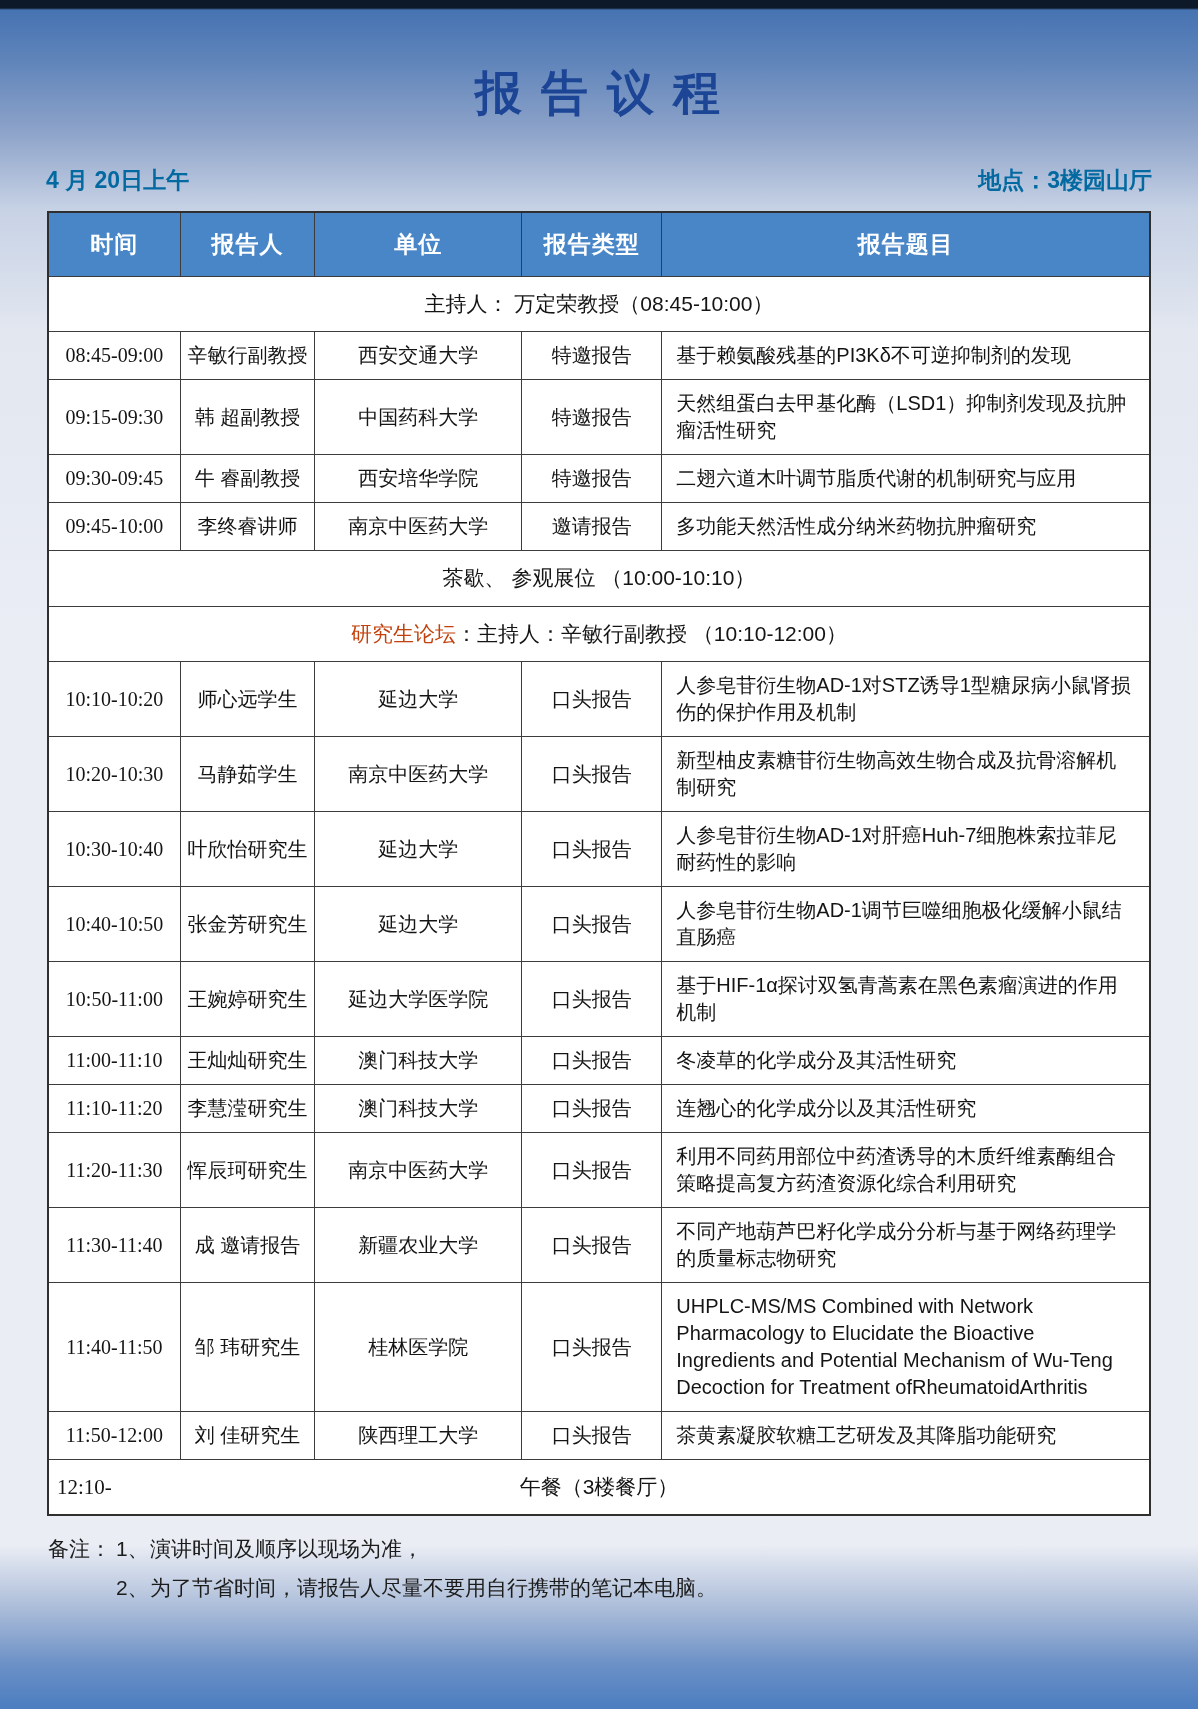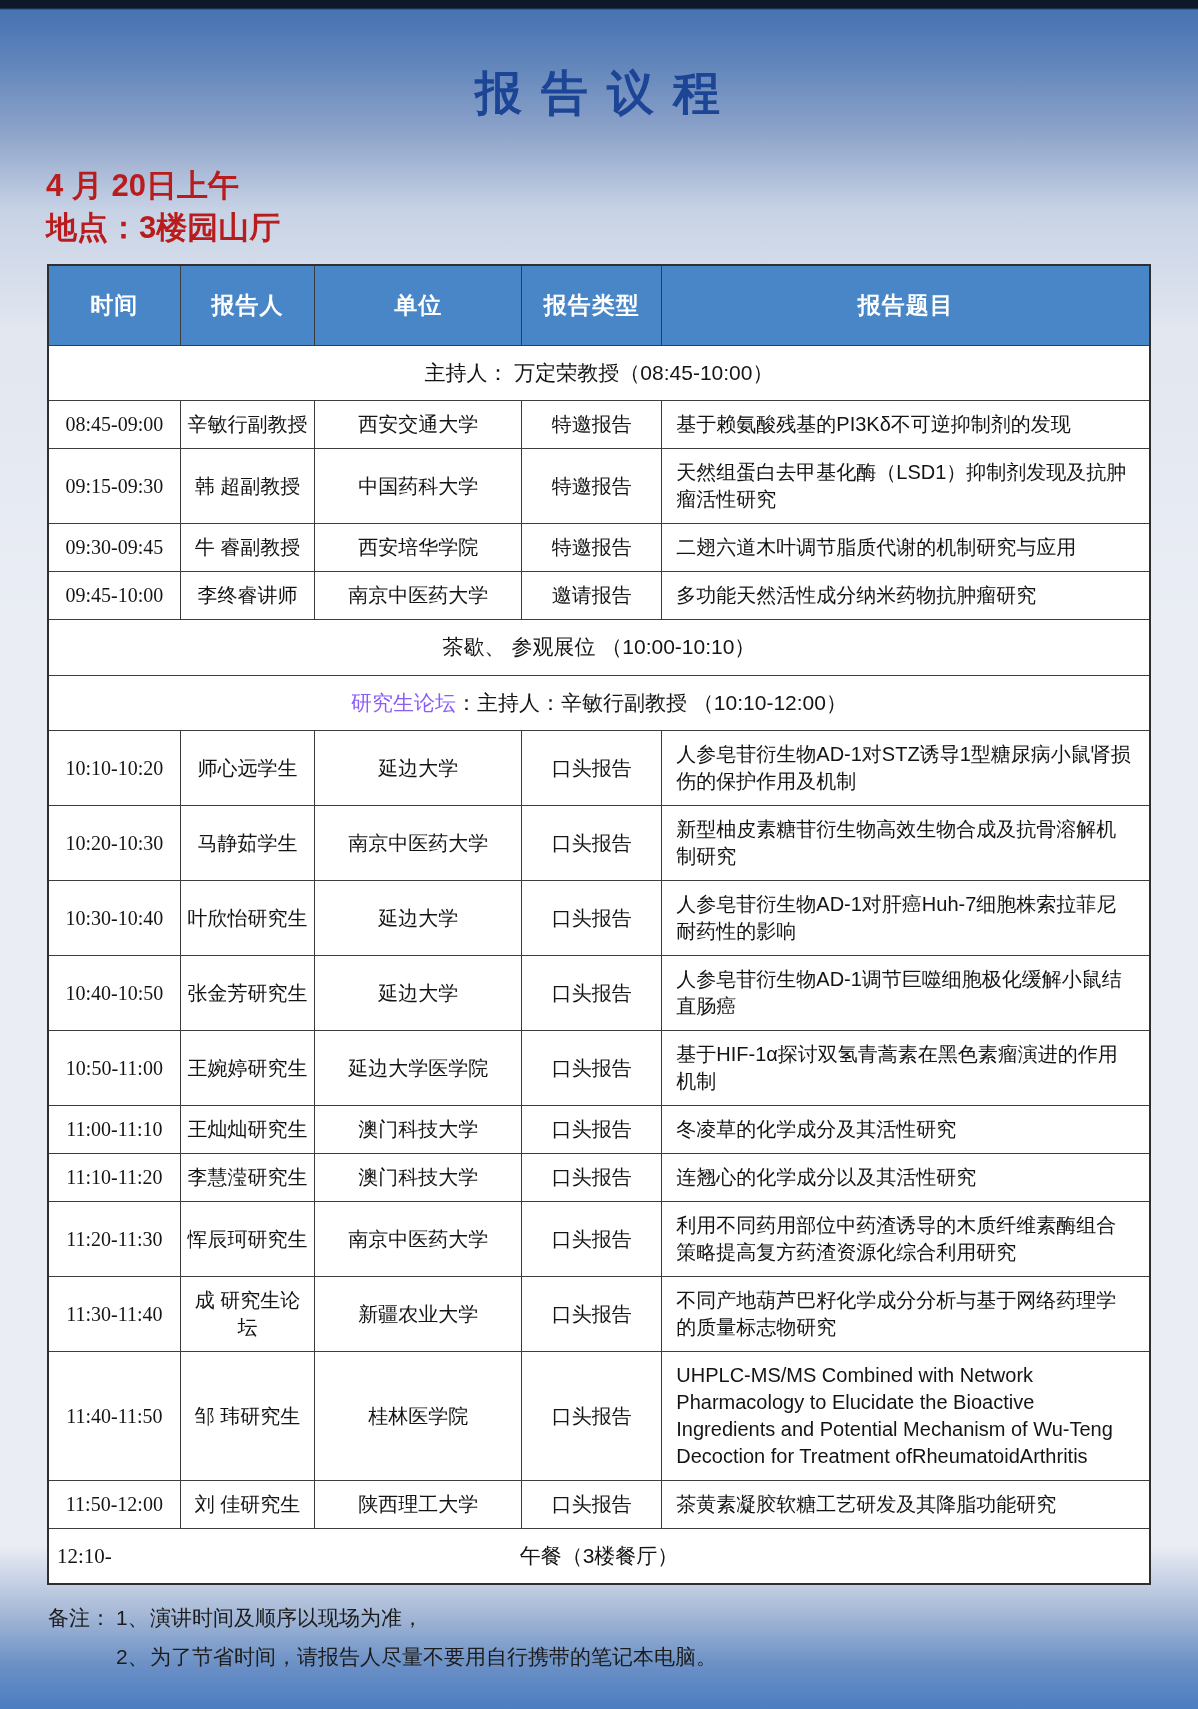--- a/index.html
+++ b/index.html
@@ -29,43 +29,42 @@
     font-size: 47px;
     font-weight: bold;
     color: #1c4596;
     letter-spacing: 3px;
   }
 
   .meta-row {
     display: flex;
     justify-content: space-between;
     margin: 40px 46px 0 46px;
-    font-size: 31px;
+    font-size: 23px;
     font-weight: bold;
-    color: #b91c1c;
-    flex-direction: column;
+    color: #0369a1;
   }
 
   table.agenda {
     width: 1104px;
     margin: 15px 47px 0 47px;
     border-collapse: collapse;
     border: 2px solid #2f2f2f;
     background: #ffffff;
     table-layout: fixed;
   }
   table.agenda th, table.agenda td {
     border: 1px solid #3c3c3c;
   }
   thead th {
     background: #4886c8;
     color: #ffffff;
     font-size: 23px;
     font-weight: bold;
-    padding: 24px 4px;
+    padding: 16px 4px;
     letter-spacing: 1px;
   }
   tbody td {
     font-size: 20px;
     color: #141414;
     padding: 10px 6px;
     text-align: center;
     line-height: 1.35;
   }
   td.time-cell { font-family: "Liberation Serif", serif; font-size: 20px; text-align: center; }
@@ -77,21 +76,21 @@
   }
   td.lunch-cell { position: relative; }
   .lunch-time {
     position: absolute;
     left: 8px;
     top: 50%;
     transform: translateY(-50%);
     font-family: "Liberation Serif", serif;
     font-size: 21px;
   }
-  .forum-highlight { color: #8b5cf6; }
+  .forum-highlight { color: #c2410c; }
 
   .notes {
     margin: 18px 48px 0 48px;
     font-size: 21px;
     color: #1c1c1c;
     line-height: 1.45;
   }
   .note-line { display: flex; margin-bottom: 8px; }
   .notes-label { width: 68px; flex: 0 0 68px; }
   .note-num { width: 34px; flex: 0 0 34px; }
@@ -215,21 +214,21 @@
         </tr>
         <tr>
           <td class="time-cell">11:20-11:30</td>
           <td class="speaker-cell">恽辰珂研究生</td>
           <td class="affiliation-cell">南京中医药大学</td>
           <td class="category-cell">口头报告</td>
           <td class="title-cell">利用不同药用部位中药渣诱导的木质纤维素酶组合策略提高复方药渣资源化综合利用研究</td>
         </tr>
         <tr>
           <td class="time-cell">11:30-11:40</td>
-          <td class="speaker-cell">成 研究生论坛</td>
+          <td class="speaker-cell">成 邀请报告</td>
           <td class="affiliation-cell">新疆农业大学</td>
           <td class="category-cell">口头报告</td>
           <td class="title-cell">不同产地葫芦巴籽化学成分分析与基于网络药理学的质量标志物研究</td>
         </tr>
         <tr>
           <td class="time-cell">11:40-11:50</td>
           <td class="speaker-cell">邹 玮研究生</td>
           <td class="affiliation-cell">桂林医学院</td>
           <td class="category-cell">口头报告</td>
           <td class="title-cell">UHPLC-MS/MS Combined with Network Pharmacology to Elucidate the Bioactive Ingredients and Potential Mechanism of Wu-Teng Decoction for Treatment ofRheumatoidArthritis</td>

